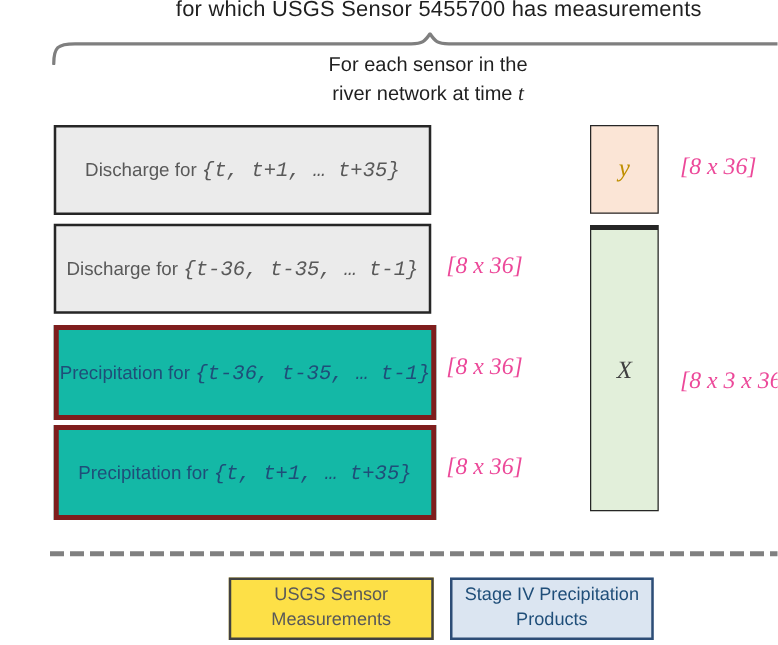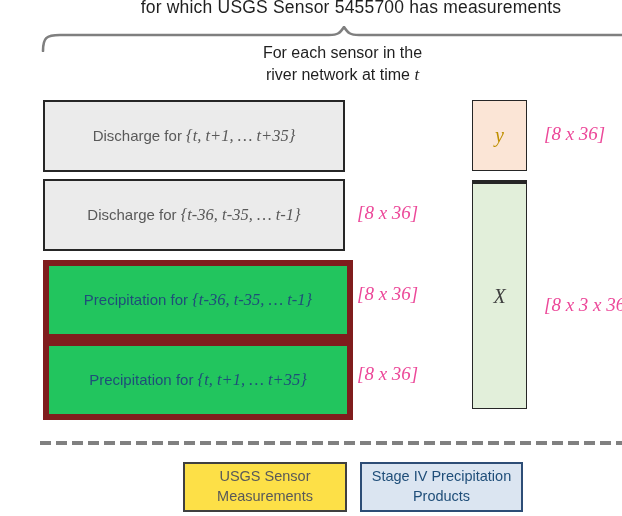--- a/index.html
+++ b/index.html
@@ -15,25 +15,25 @@
   .brace-label{
     position:absolute;top:42px;left:0;width:605px;text-align:center;
     font-size:16px;line-height:22px;color:#1f1f1f;
   }
   .brace-label .timevar{font-family:"Liberation Serif",serif;font-style:italic;font-size:17px;}
   .iobox{
     position:absolute;left:3px;width:298px;height:68px;
     display:flex;align-items:center;justify-content:center;text-align:center;
   }
   .iobox.gray{background:#ebebeb;border:2px solid #262626;}
-  .iobox.blue{background:#22c55e;border:6px solid #7f1d1d;}
+  .iobox.blue{background:#14b8a6;border:4px solid #7f1d1d;}
   .iobox .txt{font-size:15px;}
   .iobox.gray .txt{color:#595959;}
   .iobox.blue .txt{color:#1f4e79;}
-  .setrange{font-family:Liberation Serif, serif;font-style:italic;font-size:16.5px;}
+  .setrange{font-family:Liberation Mono, monospace;font-style:italic;font-size:16.5px;}
   .dim-label{
     position:absolute;font-family:"Liberation Serif",serif;font-style:italic;
     font-size:19px;color:#ec4899;white-space:nowrap;
   }
   .tensor{
     position:absolute;left:432px;width:53px;
     display:flex;align-items:center;justify-content:center;
     font-family:"Liberation Serif",serif;font-style:italic;font-size:20px;
   }
   .tensor.y{top:100px;height:69px;background:#fbe5d6;border:1.5px solid #262626;color:#bf8f00;}

